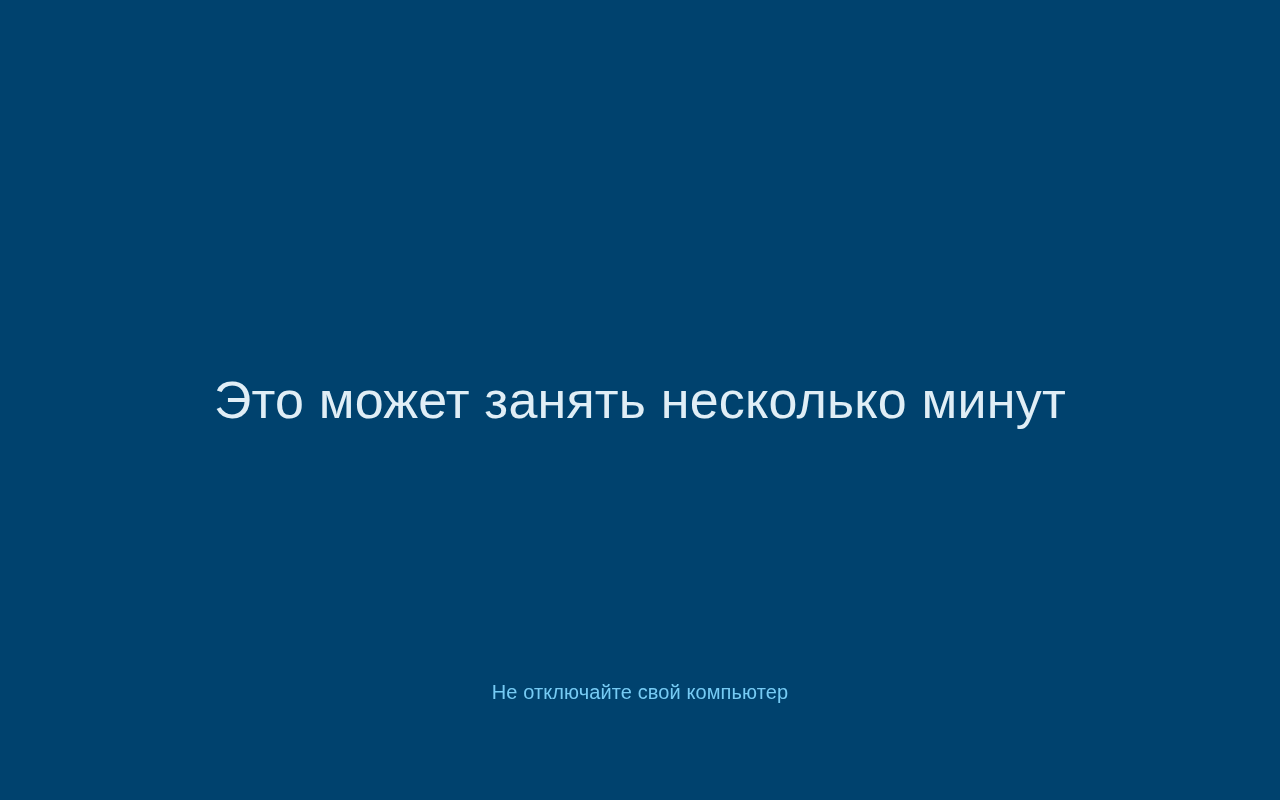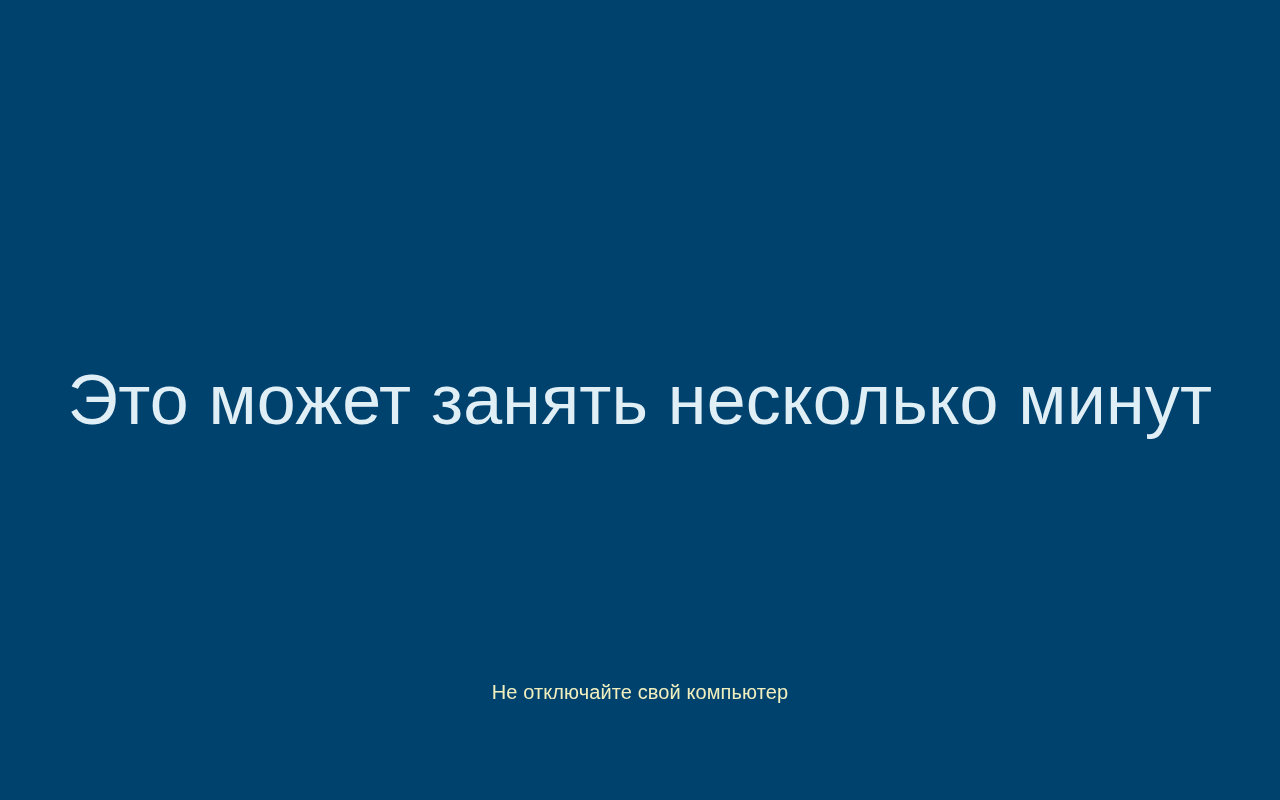--- a/index.html
+++ b/index.html
@@ -40,42 +40,42 @@
   }
 
   .headline {
     position: absolute;
     left: 0;
     top: 366px;
     width: 1280px;
     text-align: center;
     color: #e8f4fb;
     font-family: "Liberation Sans", sans-serif;
-    font-size: 70px;
+    font-size: 52px;
     font-weight: 300;
     line-height: 68px;
     letter-spacing: 0.2px;
     white-space: nowrap;
   }
 
   
   .headline-text {
     display: inline-block;
     font-weight: 400;
     transform: scaleY(1.0);
     opacity: 0.97;
   }
 
   .subline {
     position: absolute;
     left: 0;
     top: 679px;
     width: 1280px;
     text-align: center;
-    color: #fef9c3;
+    color: #7dd3fc;
     font-family: "Liberation Sans", sans-serif;
     font-size: 20px;
     font-weight: 400;
     line-height: 26px;
     letter-spacing: 0.1px;
     white-space: nowrap;
   }
 
   .subline-text {
     display: inline-block;

